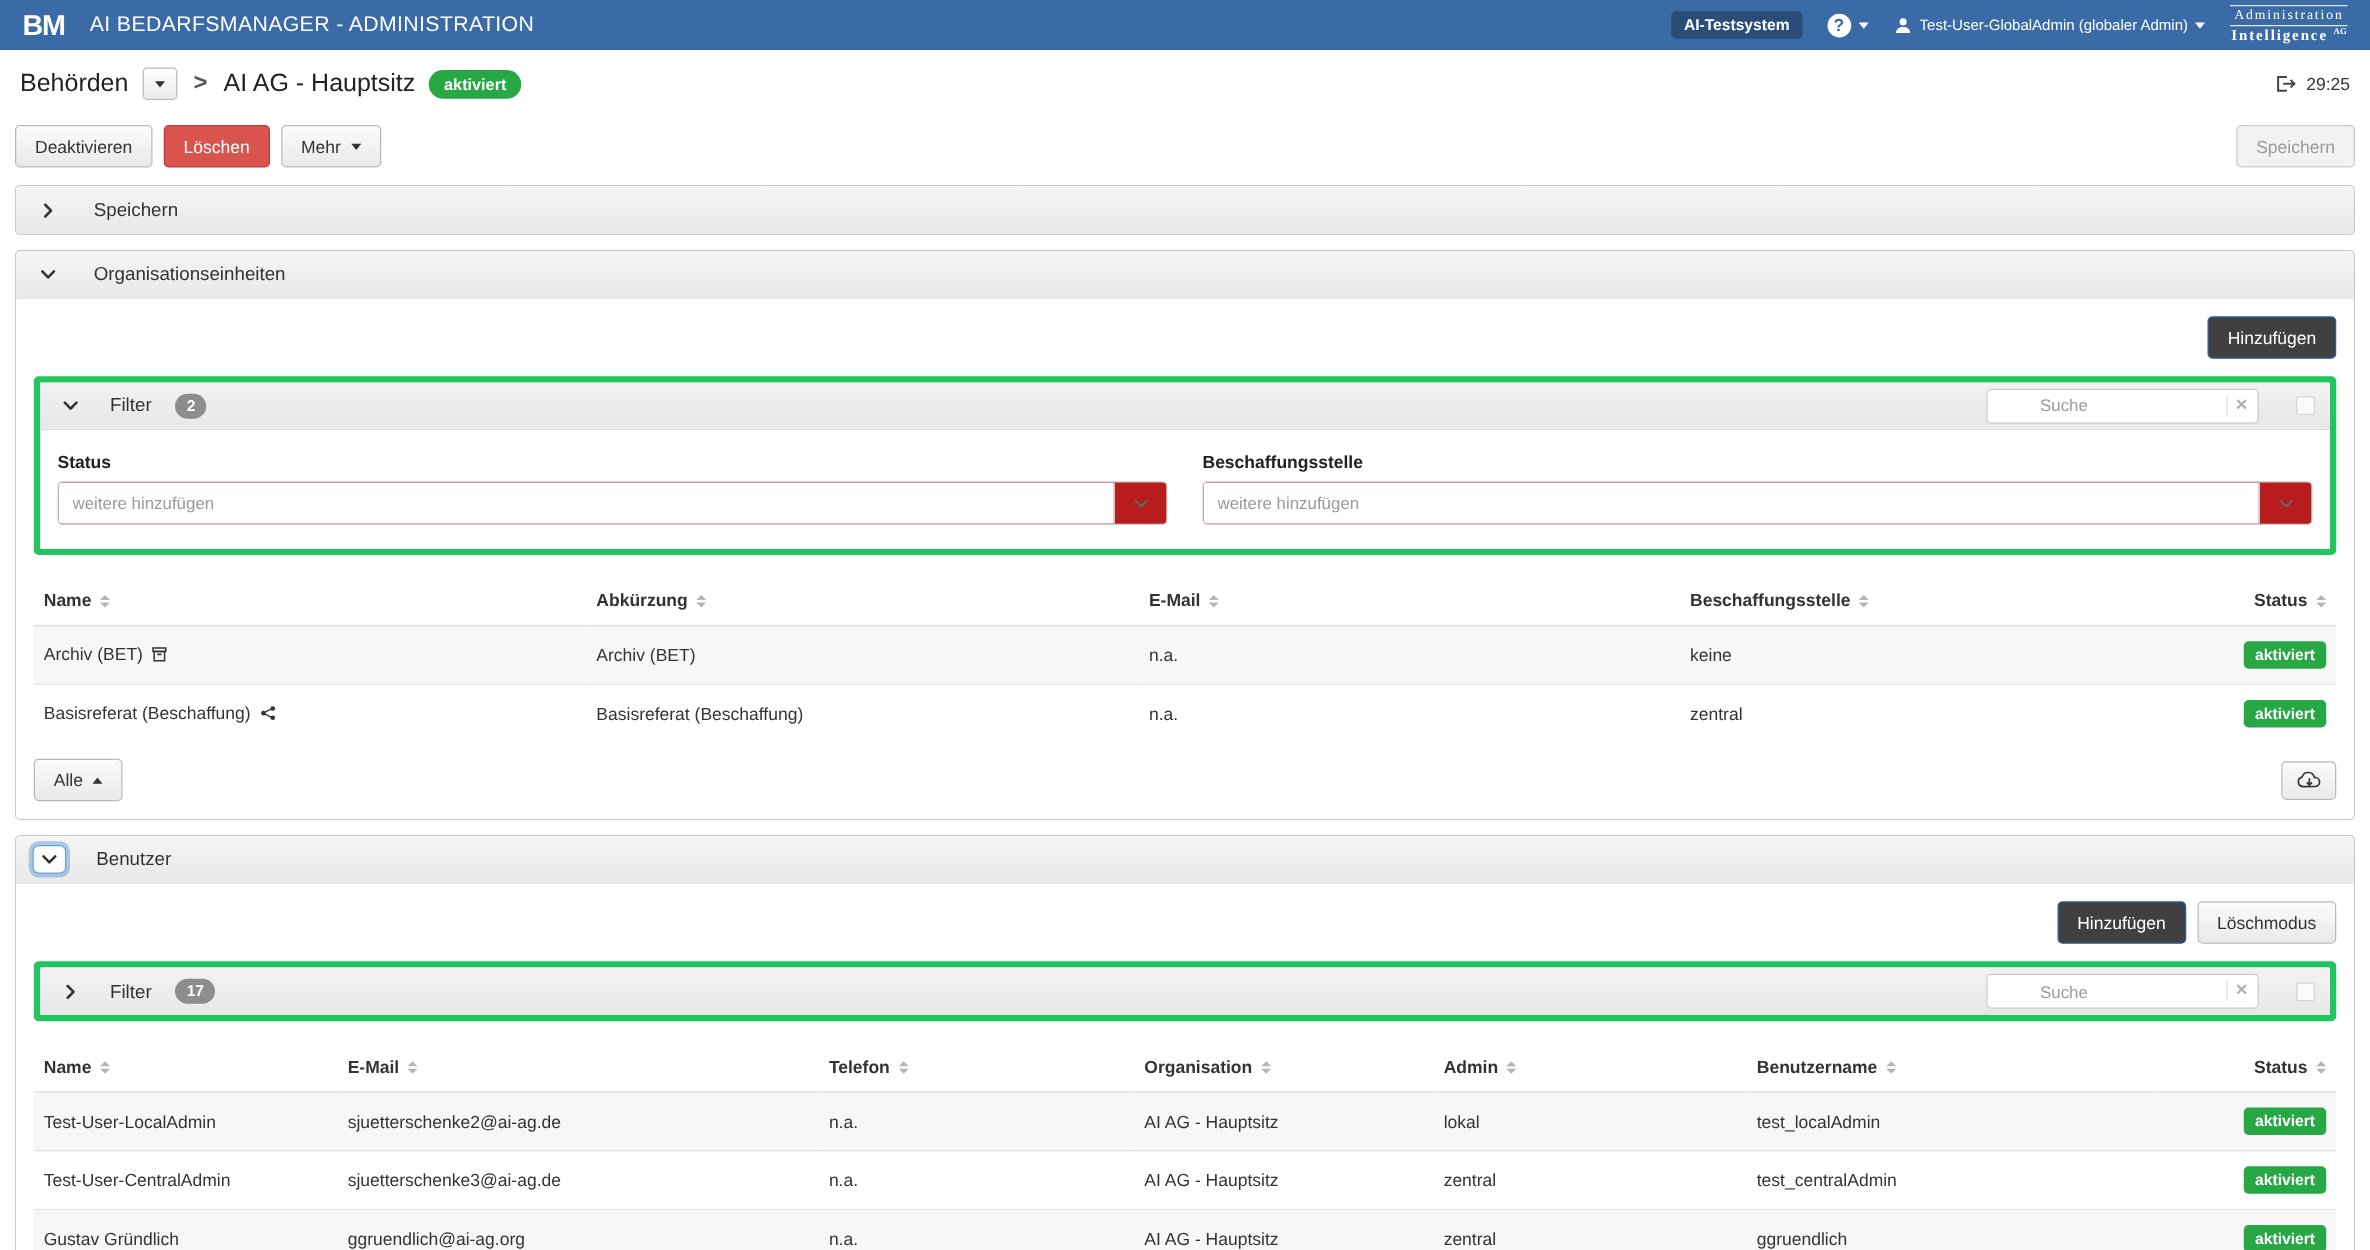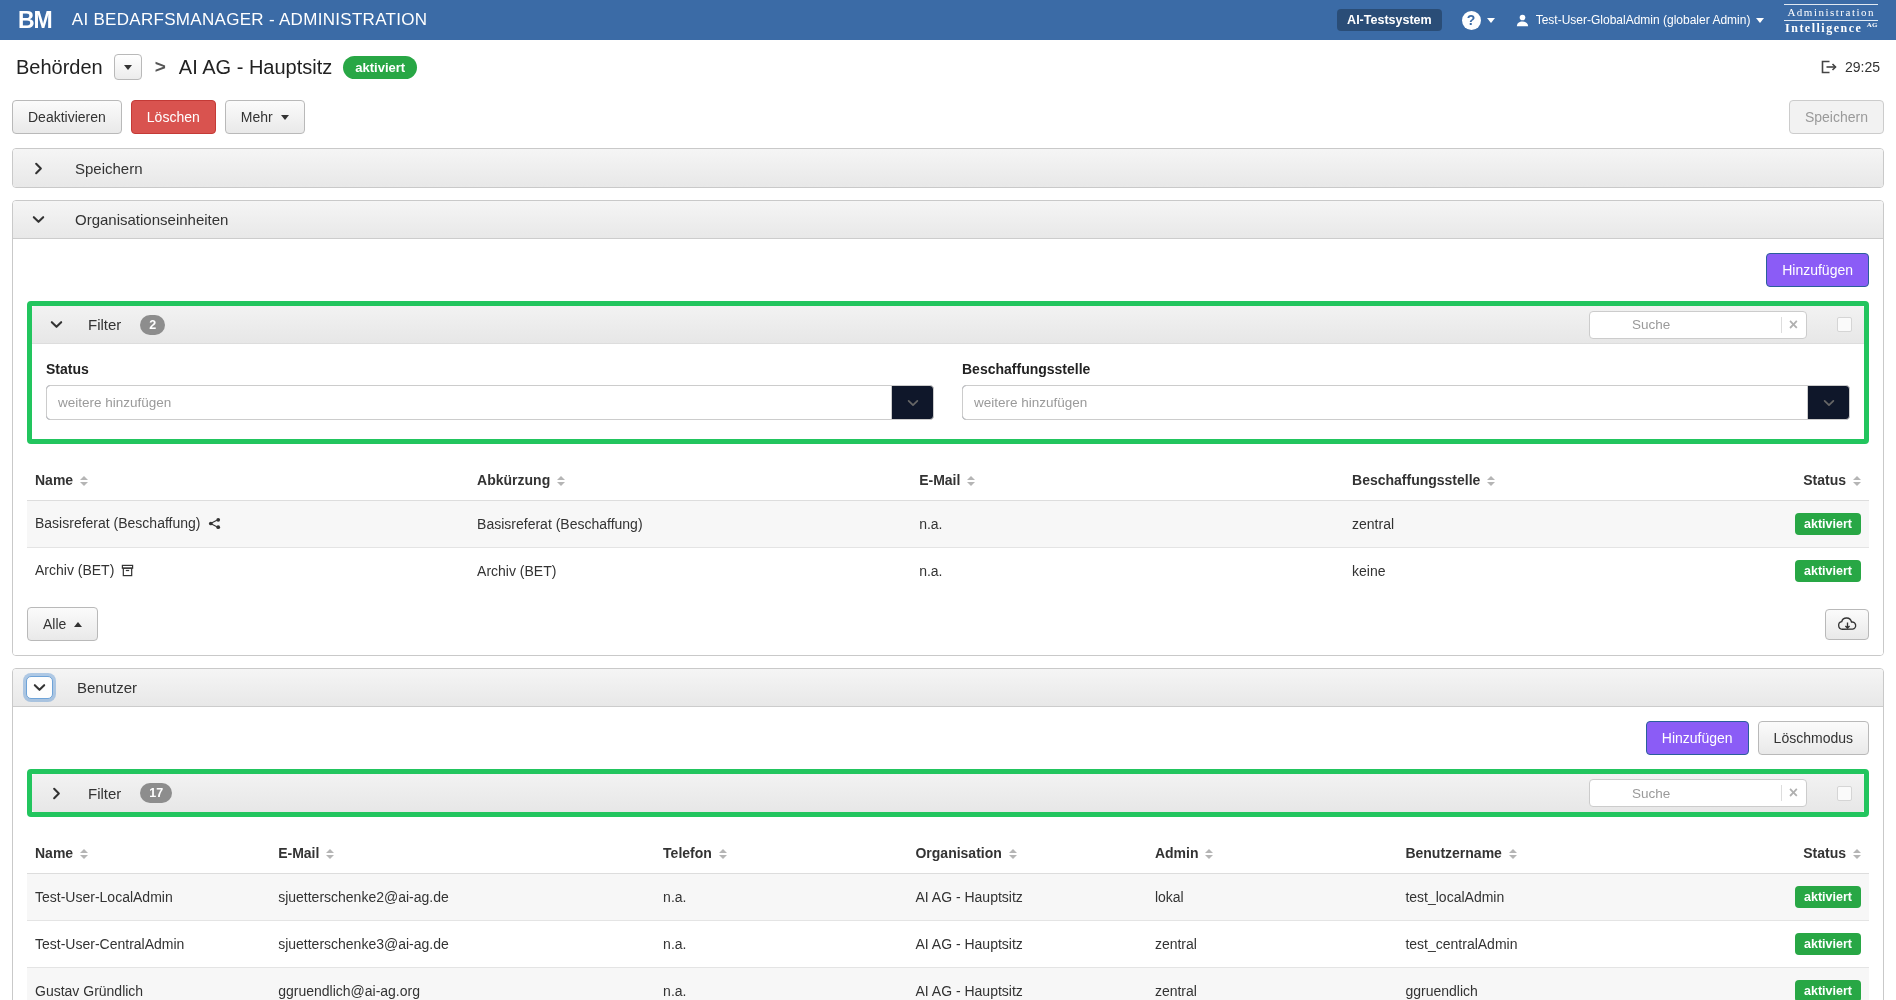--- a/index.html
+++ b/index.html
@@ -49,21 +49,21 @@
 
   
   .toolbar { display:flex; align-items:center; justify-content:space-between; padding:6px 12px 14px; }
   .toolbar-left { display:flex; align-items:center; gap:9px; }
   .btn {
     display:inline-flex; align-items:center; gap:8px; padding:8px 15px;
     font-size:14px; font-family:inherit; border-radius:4px; cursor:pointer;
     border:1px solid #b9b9b9; background:linear-gradient(#fbfbfb,#e9e9e9); color:#333;
   }
   .btn-red { background:#d9534f; border-color:#c43a36; color:#fff; }
-  .btn-blue { background:#8b5cf6; border-color:#2a5f9b; color:#fff; }
+  .btn-blue { background:#404040; border-color:#2a5f9b; color:#fff; }
   .btn-disabled { color:#9a9a9a; background:#f2f2f2; border-color:#ccc; }
   .btn .caret-down { border-top-color:#333; }
   .caret-up { width:0; height:0; border-left:4px solid transparent; border-right:4px solid transparent; border-bottom:5px solid #333; }
 
   
   .panel { margin:0 12px 12px; border:1px solid #c9c9c9; border-radius:4px; }
   .panel-head {
     display:flex; align-items:center; gap:24px; height:38px; padding:0 13px;
     background:linear-gradient(#f5f5f5,#e8e8e8); border-radius:3px;
   }
@@ -92,21 +92,21 @@
     border:1px solid #ccc; border-radius:4px; background:#fff; padding:0 8px;
   }
   .searchbox input { border:none; outline:none; flex:1; min-width:0; font-size:13.5px; font-family:inherit; color:#333;margin-left:32px; }
   .searchbox input::placeholder { color:#9a9a9a; }
   .search-divider { width:1px; height:16px; background:#ddd; margin:0 7px; }
   .search-clear { color:#b0b0b0; font-size:16px; font-weight:700; line-height:1; cursor:pointer; }
   .mini-square { width:15px; height:15px; border:1px solid #d5d5d5; background:#fafafa; border-radius:2px; margin-left:11px; }
   .filter-body { display:flex; gap:28px; padding:17px 14px 19px; background:#fff; border-radius:0 0 3px 3px; }
   .field { flex:1; }
   .field-label { display:block; font-size:14px; font-weight:700; color:#222; margin-bottom:8px; }
-  .selectbox { display:flex; height:35px; border:1px solid #ccc; border-radius:4px; background:#0f172a; overflow:hidden; }
+  .selectbox { display:flex; height:35px; border:1px solid #ccc; border-radius:4px; background:#b91c1c; overflow:hidden; }
   .selectbox input { flex:1; border:none; outline:none; padding:0 11px; font-size:13.5px; font-family:inherit; color:#333; }
   .selectbox input::placeholder { color:#9a9a9a; }
   .select-caret { width:42px; border-left:1px solid #ccc; display:flex; align-items:center; justify-content:center; cursor:pointer; }
 
   
   table { width:100%; border-collapse:collapse; font-size:14px; }
   thead th { text-align:left; padding:12px 8px; font-weight:700; color:#333; white-space:nowrap; border-bottom:1px solid #ddd; }
   tbody td { padding:12px 8px; color:#333; border-top:1px solid #e4e4e4; }
   tbody tr:nth-child(odd) { background:#f7f7f7; }
   .col-right { text-align:right; }
@@ -283,40 +283,40 @@
                 <span class="tri-down"></span>
               </span></th>
           <th class="col-right"><span>Status</span><span class="sort">
                 <span class="tri-up"></span>
                 <span class="tri-down"></span>
               </span></th>
         </tr>
       </thead>
       <tbody>
         <tr>
+          <td><span>Archiv (BET)</span><span class="row-icon"><svg viewBox="0 0 14 14" width="13" height="13" fill="none" stroke="#333" stroke-width="1.3">
+                  <rect x="1.5" y="1.5" width="11" height="3"></rect>
+                  <rect x="2.5" y="4.5" width="9" height="8"></rect>
+                  <path d="M5.2 7h3.6"></path>
+                </svg></span></td>
+          <td>Archiv (BET)</td>
+          <td>n.a.</td>
+          <td>keine</td>
+          <td class="col-right"><span class="badge badge-green">aktiviert</span></td>
+        </tr>
+        <tr>
           <td><span>Basisreferat (Beschaffung)</span><span class="row-icon"><svg viewBox="0 0 14 14" width="13" height="13">
                   <path d="M4.3 6.1l5.2-2.6M4.3 7.9l5.2 2.6" stroke="#333" stroke-width="1.2" fill="none"></path>
                   <circle cx="3" cy="7" r="2" fill="#333"></circle>
                   <circle cx="11" cy="3" r="2" fill="#333"></circle>
                   <circle cx="11" cy="11" r="2" fill="#333"></circle>
                 </svg></span></td>
           <td>Basisreferat (Beschaffung)</td>
           <td>n.a.</td>
           <td>zentral</td>
-          <td class="col-right"><span class="badge badge-green">aktiviert</span></td>
-        </tr>
-        <tr>
-          <td><span>Archiv (BET)</span><span class="row-icon"><svg viewBox="0 0 14 14" width="13" height="13" fill="none" stroke="#333" stroke-width="1.3">
-                  <rect x="1.5" y="1.5" width="11" height="3"></rect>
-                  <rect x="2.5" y="4.5" width="9" height="8"></rect>
-                  <path d="M5.2 7h3.6"></path>
-                </svg></span></td>
-          <td>Archiv (BET)</td>
-          <td>n.a.</td>
-          <td>keine</td>
           <td class="col-right"><span class="badge badge-green">aktiviert</span></td>
         </tr>
       </tbody>
     </table>
 
     <div class="table-footer">
       <button class="btn">
         <span>Alle</span>
         <span class="caret-up"></span>
       </button>

